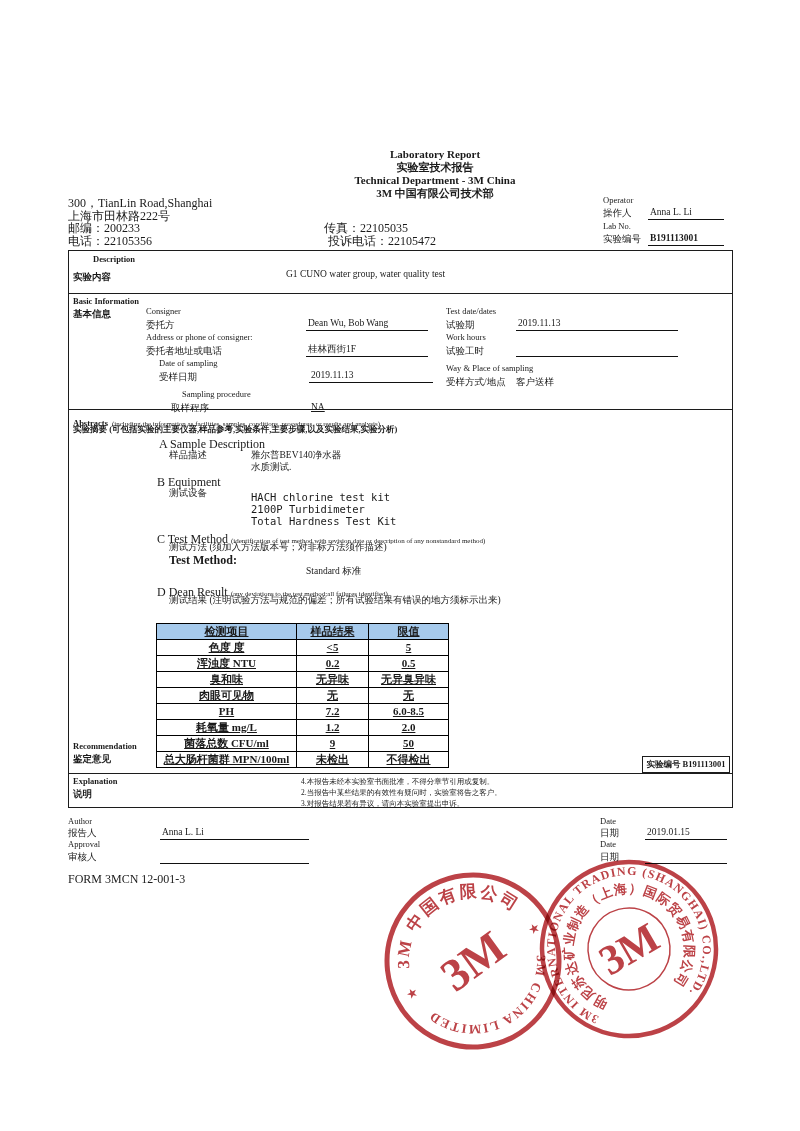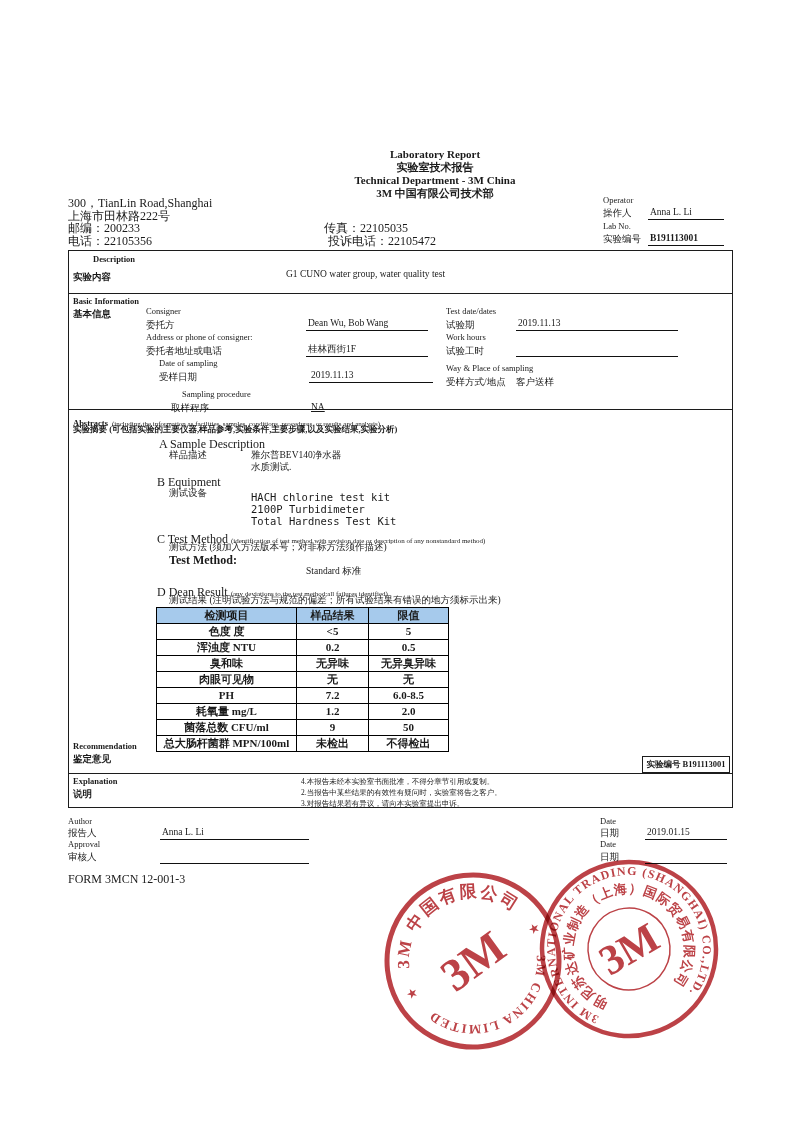--- a/index.html
+++ b/index.html
@@ -132,21 +132,21 @@
     <span class="abs cn" style="left:100px;top:290px;">测试方法 (须加入方法版本号；对非标方法须作描述)</span>
     <span class="abs sm b" style="left:100px;top:302px;">Test Method:</span>
     <span class="abs cn" style="left:237px;top:314px;">Standard 标准</span>
 
     <span class="abs" style="left:88px;top:331px;">
       <span class="sm">D Dean Result </span>
       <span class="note">(any deviations to the test method;all failures identified)</span>
     </span>
     <span class="abs cn" style="left:100px;top:343px;">测试结果 (注明试验方法与规范的偏差；所有试验结果有错误的地方须标示出来)</span>
 
-    <table class="results abs" style="left:87px;top:356px;width:292px;">
+    <table class="results abs" style="left:87px;top:372px;width:292px;text-decoration:underline;">
       <colgroup>
           <col style="width:140px">
           <col style="width:72px">
           <col style="width:80px">
         </colgroup>
       <thead>
         <tr>
           <th style="background:#A6CAEC;">检测项目</th>
           <th style="background:#A6CAEC;">样品结果</th>
           <th style="background:#A6CAEC;">限值</th>

